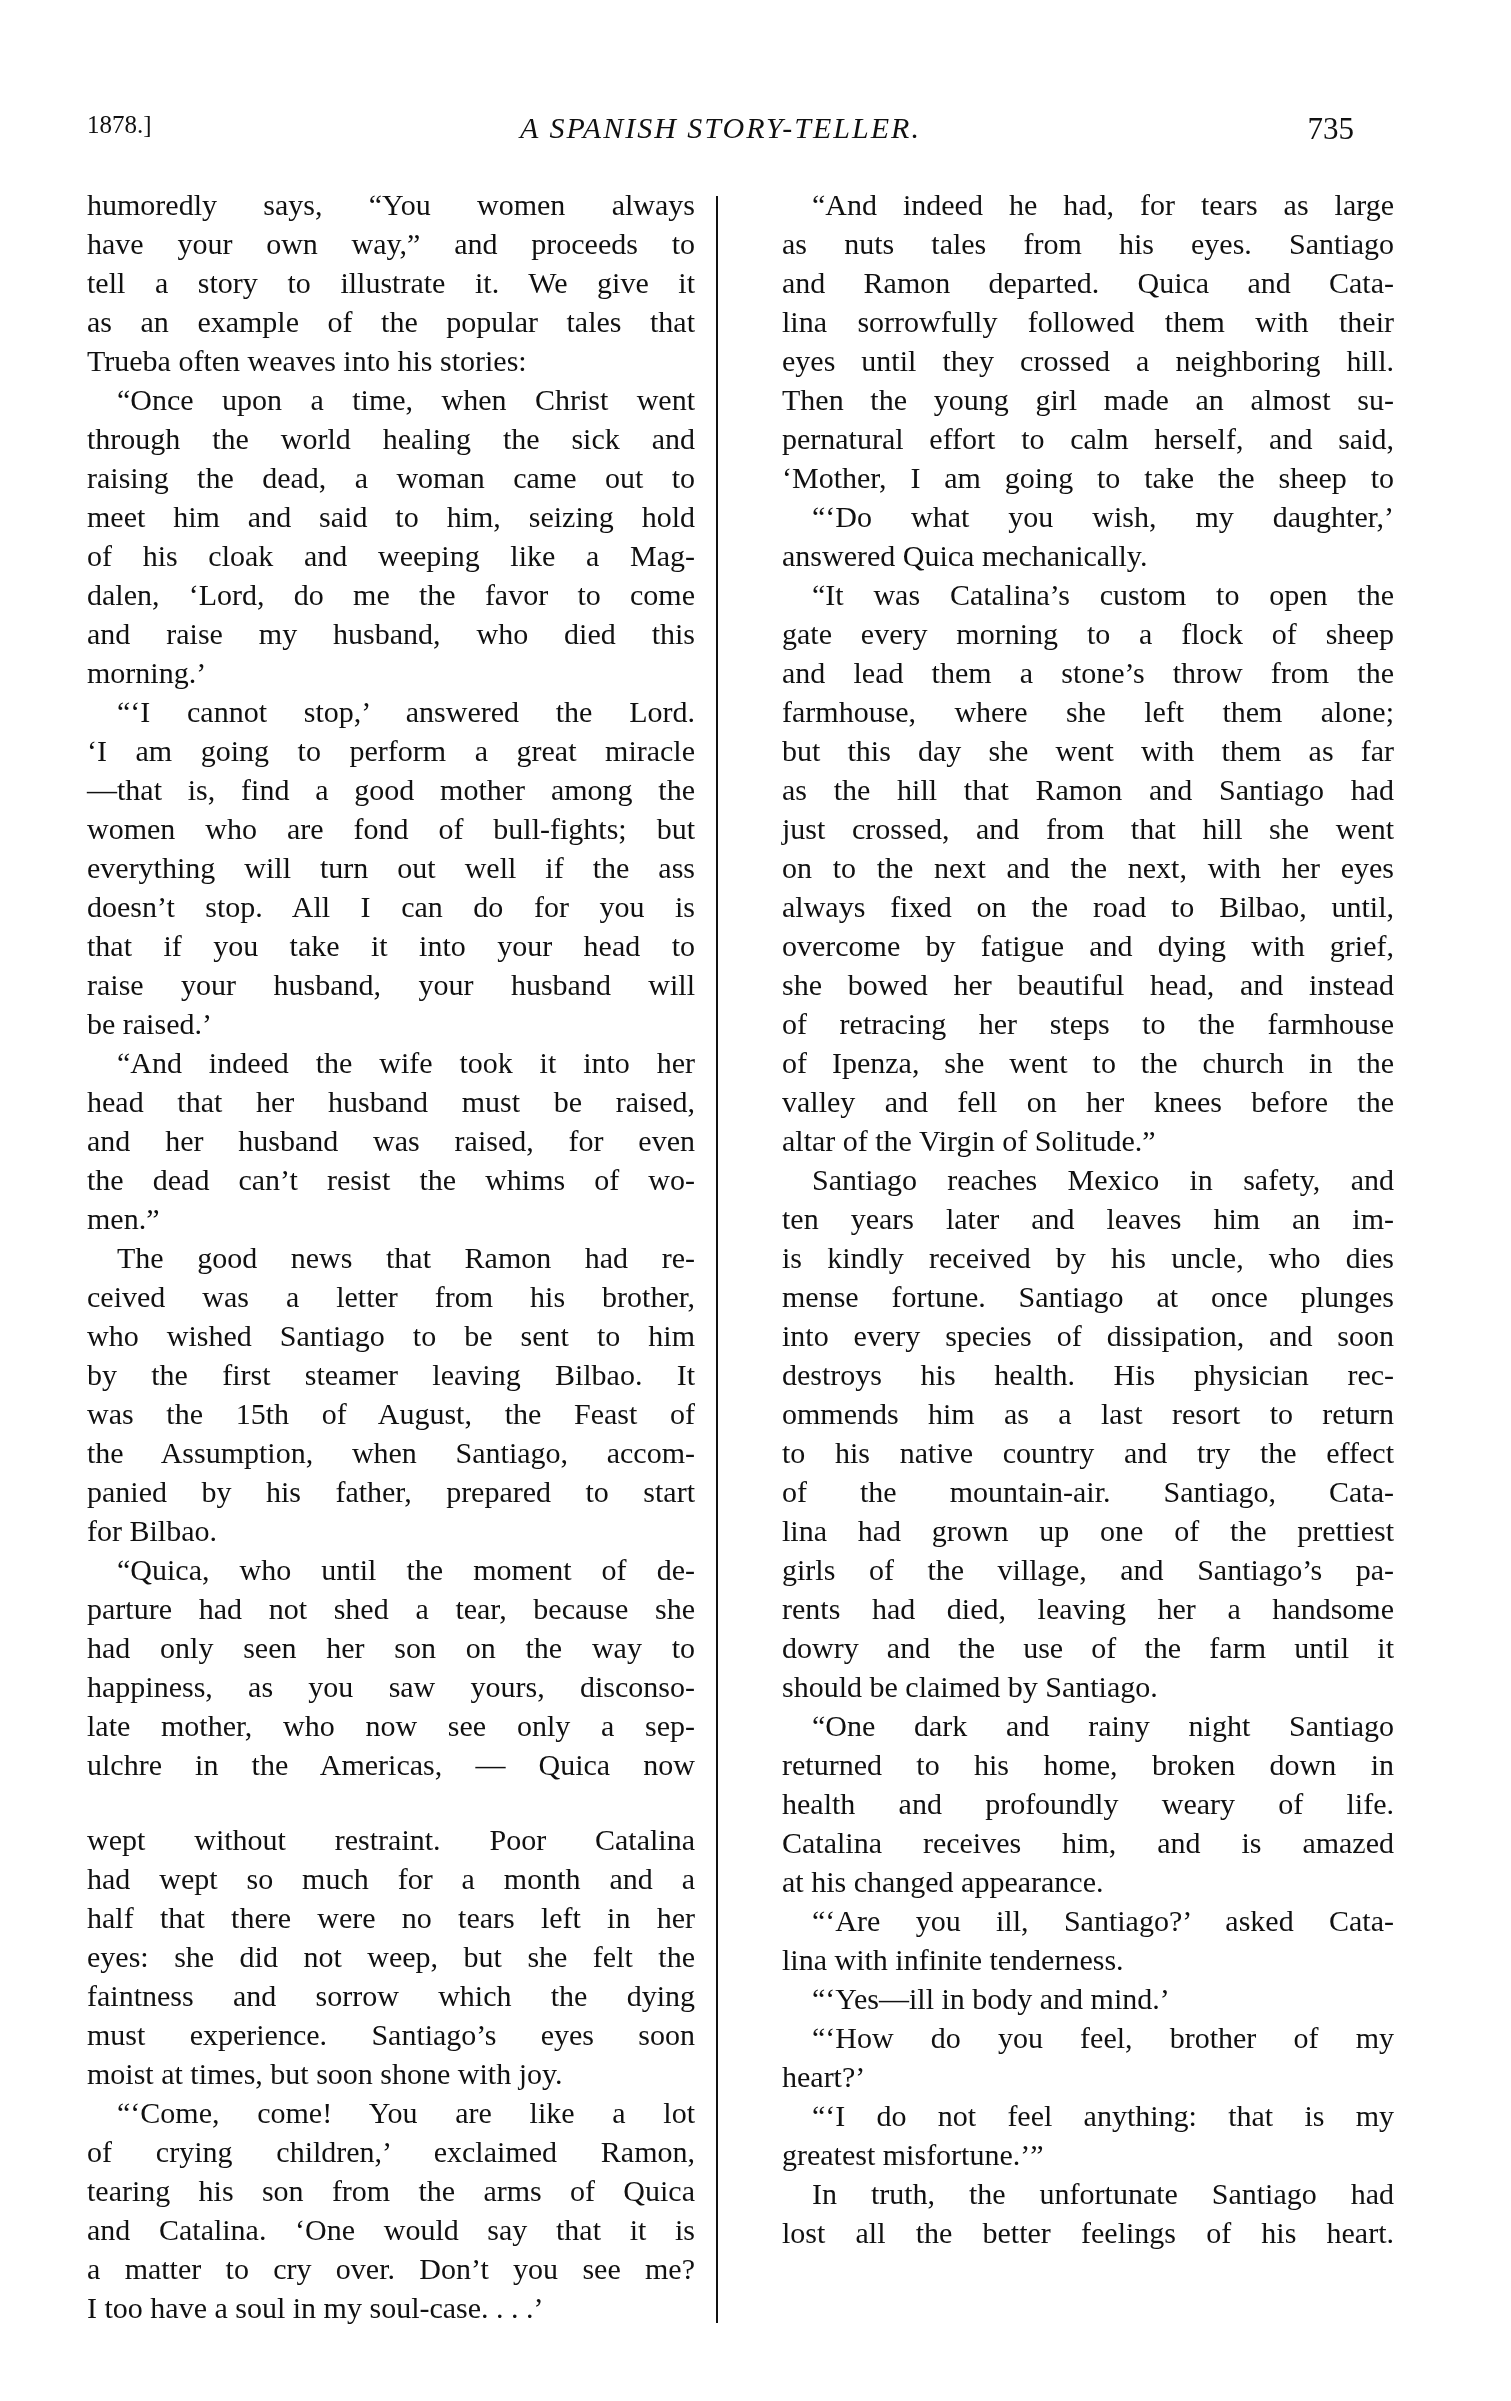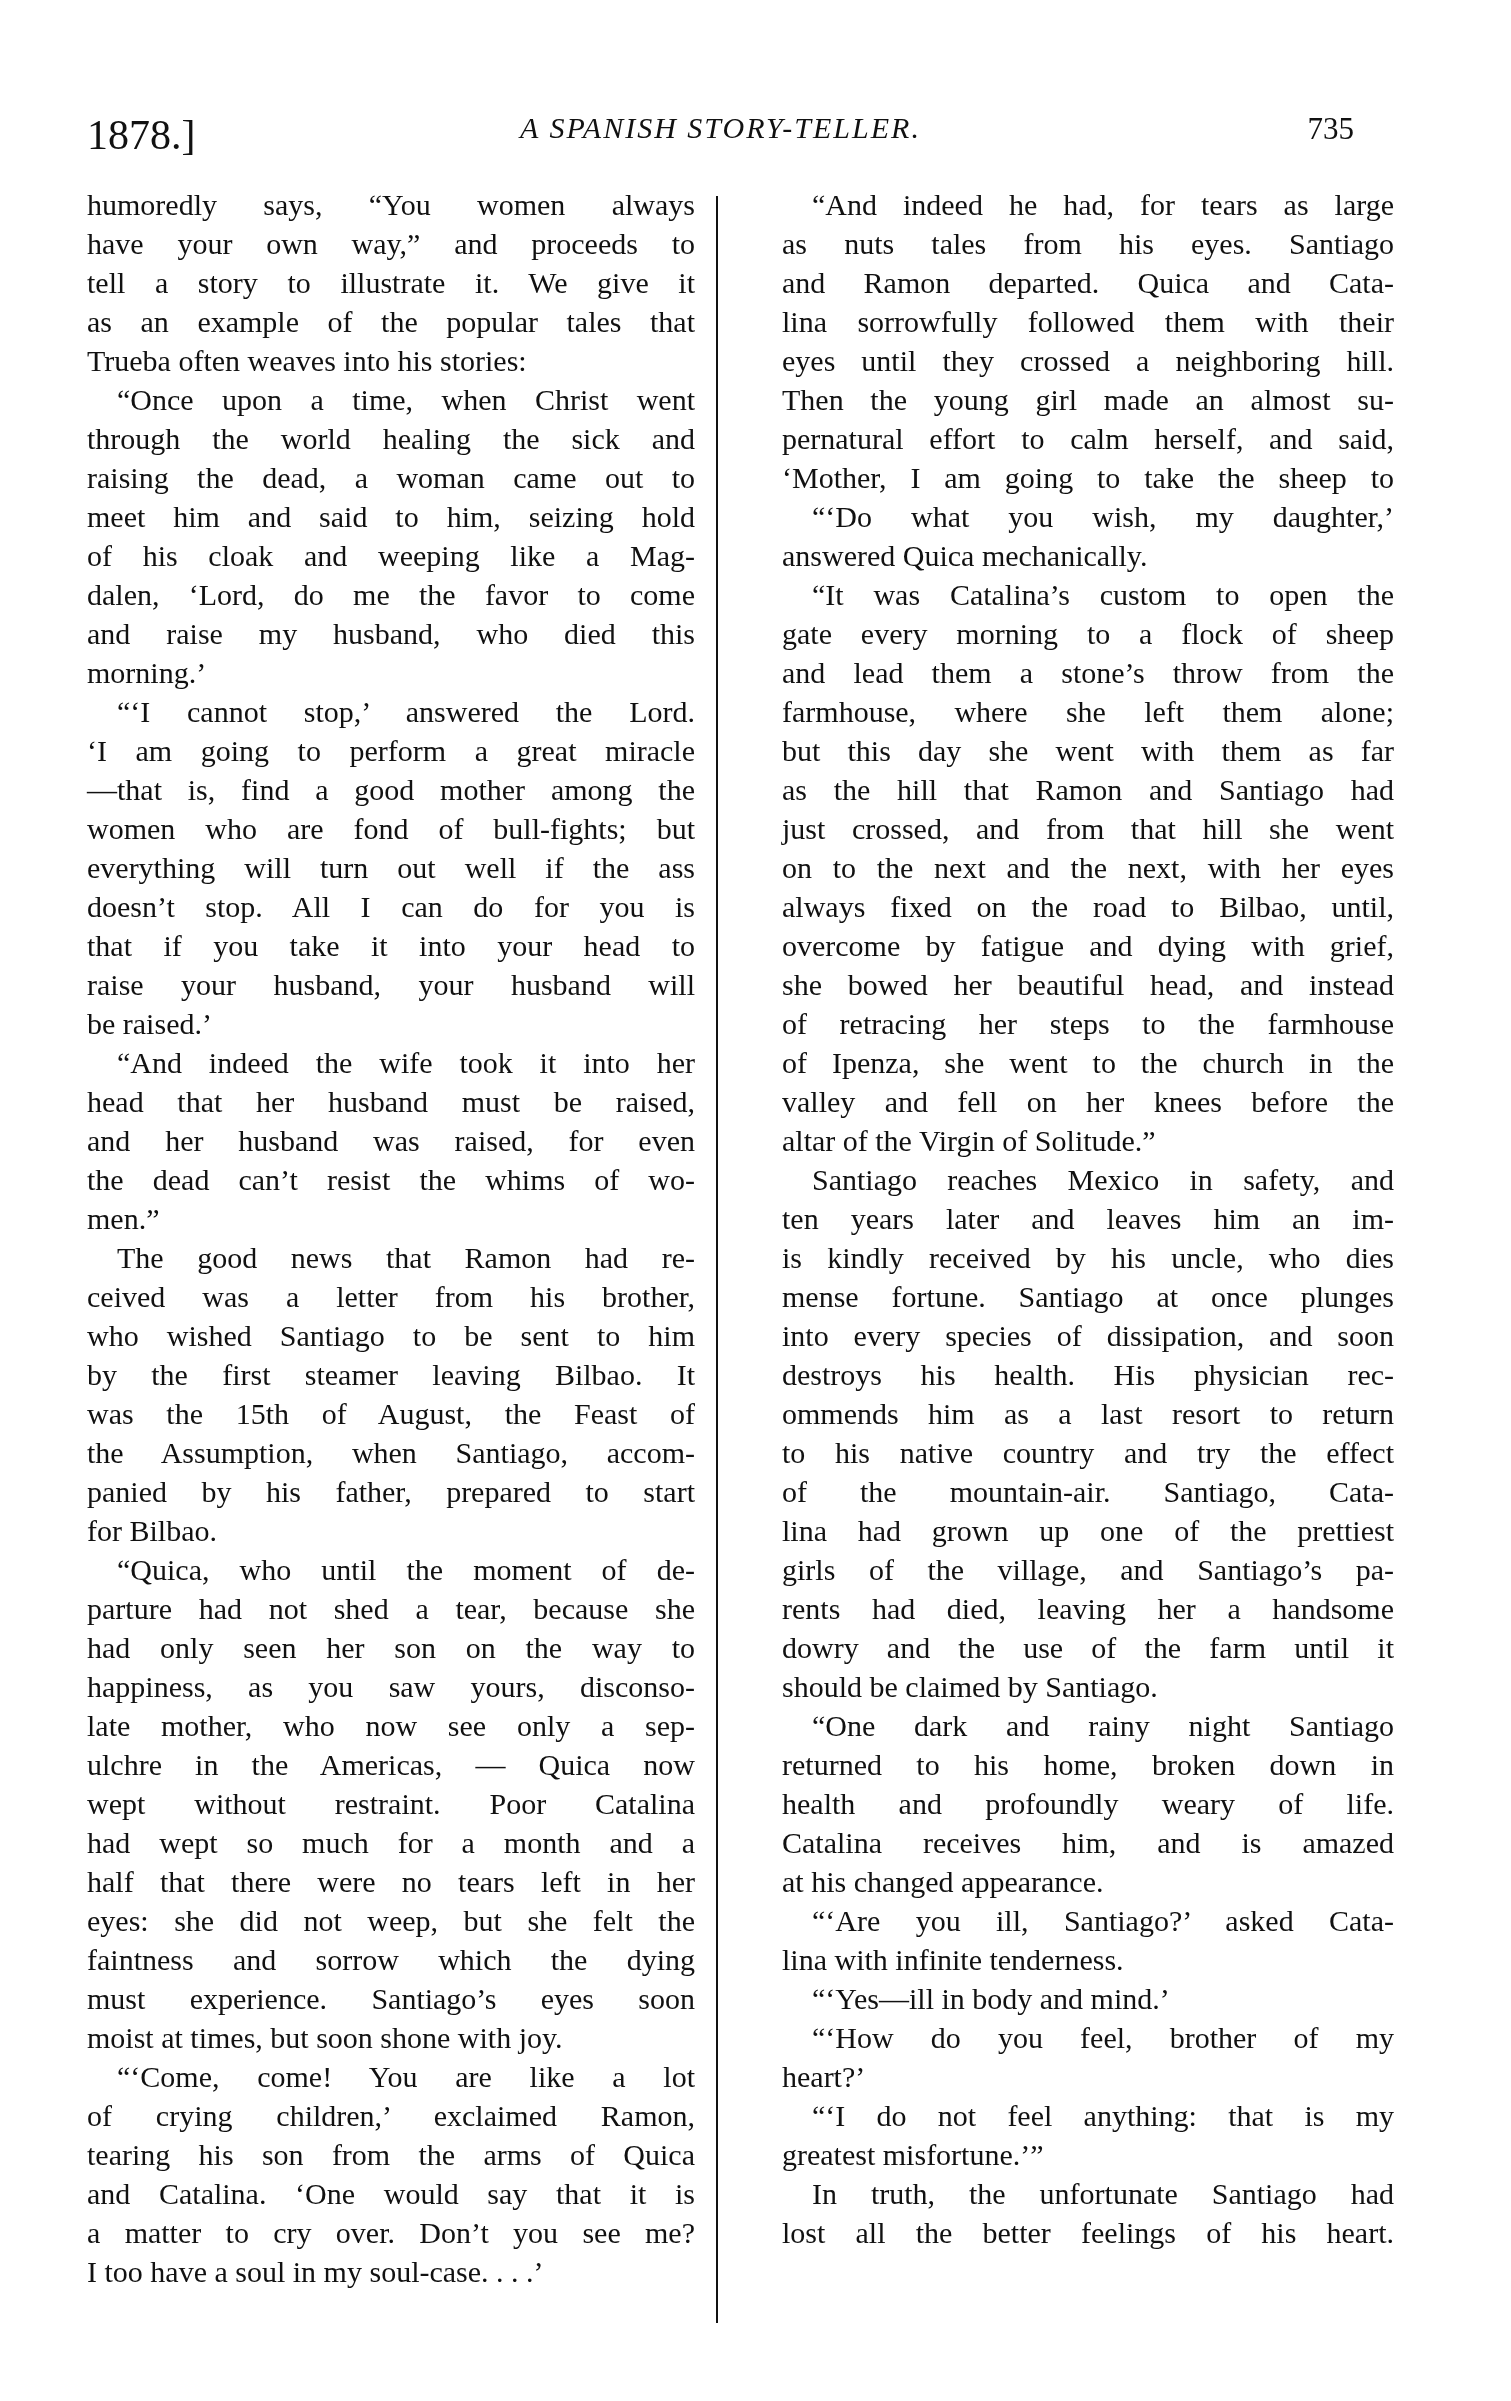--- a/index.html
+++ b/index.html
@@ -1,19 +1,19 @@
 <!DOCTYPE html>
 <html style="font-size:8px"><head>
 <meta charset="utf-8">
 <style>
   html, body { margin: 0; padding: 0; background: #ffffff; }
   body { width: 1512px; height: 2401px; position: relative; overflow: hidden;
          font-family: "Liberation Serif", "DejaVu Serif", serif; color: #111; }
   .running-head { position: absolute; top: 111px; left: 87px; width: 1267px; height: 45px; }
-  .rh-year { position: absolute; left: 0; top: 0; font-size: 42px; }
+  .rh-year { position: absolute; left: 0; top: 0; font-size: 25px; }
   .rh-title { position: absolute; left: 0; right: 0; top: 0; text-align: center;
               font-style: italic; font-size: 30px; letter-spacing: 2px; }
   .rh-page { position: absolute; right: 0; top: 0; font-size: 31px; }
   .column { position: absolute; top: 185px; width: 608px; }
   .col-left { left: 87px; }
   .col-right { left: 742px; width: 612px; margin-left: 40px; }
   .divider { position: absolute; left: 716px; top: 196px; width: 2px; height: 2127px; background: #111; }
   .line { display: block; height: 39px; line-height: 39px; font-size: 30px;
           text-align: justify; text-align-last: justify; white-space: nowrap; overflow: visible; }
   .line.last { text-align-last: left; }
@@ -63,21 +63,21 @@
     <div class="line" style="height: 39px; line-height: 39px;">was the 15th of August, the Feast of</div>
     <div class="line" style="height: 39px; line-height: 39px;">the Assumption, when Santiago, accom-</div>
     <div class="line" style="height: 39px; line-height: 39px;">panied by his father, prepared to start</div>
     <div class="line last" style="height: 39px; line-height: 39px;">for Bilbao.</div>
     <div class="line indent" style="height: 39px; line-height: 39px;">“Quica, who until the moment of de-</div>
     <div class="line" style="height: 39px; line-height: 39px;">parture had not shed a tear, because she</div>
     <div class="line" style="height: 39px; line-height: 39px;">had only seen her son on the way to</div>
     <div class="line" style="height: 39px; line-height: 39px;">happiness, as you saw yours, disconso-</div>
     <div class="line" style="height: 39px; line-height: 39px;">late mother, who now see only a sep-</div>
     <div class="line" style="height: 39px; line-height: 39px;">ulchre in the Americas, — Quica now</div>
-    <div class="line" style="height: 39px; line-height: 39px;">wept without restraint. Poor Catalina</div>
+    <div class="line" style="height: 39px; line-height: 39px; margin-top: 36px;">wept without restraint. Poor Catalina</div>
     <div class="line" style="height: 39px; line-height: 39px;">had wept so much for a month and a</div>
     <div class="line" style="height: 39px; line-height: 39px;">half that there were no tears left in her</div>
     <div class="line" style="height: 39px; line-height: 39px;">eyes: she did not weep, but she felt the</div>
     <div class="line" style="height: 39px; line-height: 39px;">faintness and sorrow which the dying</div>
     <div class="line" style="height: 39px; line-height: 39px;">must experience. Santiago’s eyes soon</div>
     <div class="line last" style="height: 39px; line-height: 39px;">moist at times, but soon shone with joy.</div>
     <div class="line indent" style="height: 39px; line-height: 39px;">“‘Come, come! You are like a lot</div>
     <div class="line" style="height: 39px; line-height: 39px;">of crying children,’ exclaimed Ramon,</div>
     <div class="line" style="height: 39px; line-height: 39px;">tearing his son from the arms of Quica</div>
     <div class="line" style="height: 39px; line-height: 39px;">and Catalina. ‘One would say that it is</div>

